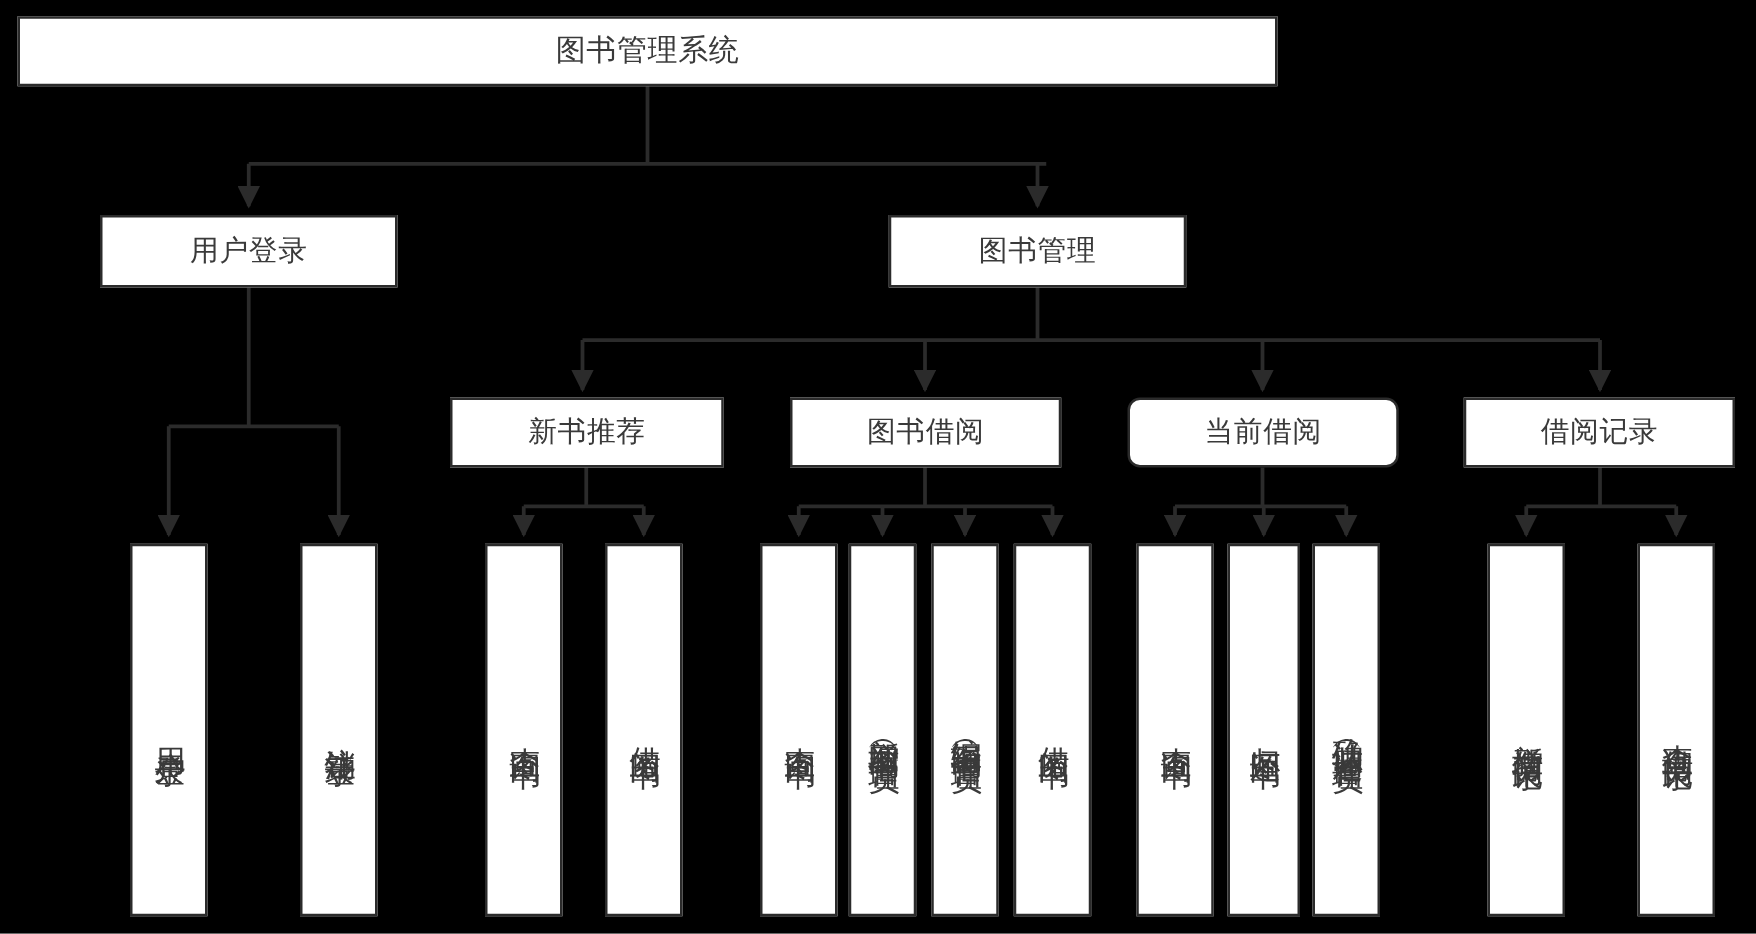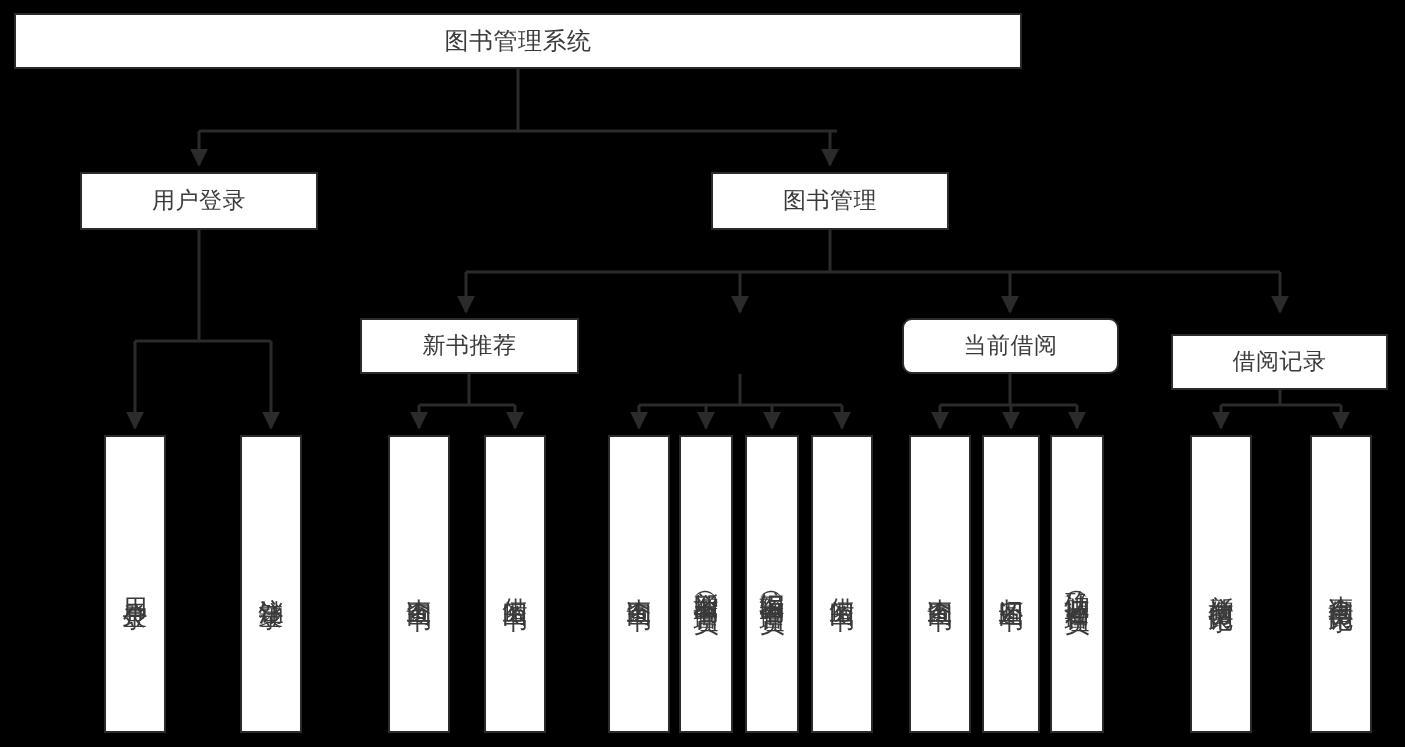--- a/index.html
+++ b/index.html
@@ -139,24 +139,27 @@
   <div class="node horiz" style="left:80px; top:172px; width:238px; height:58px;">
     <span class="node-label">用户登录</span>
   </div>
   <div class="node horiz" style="left:711px; top:172px; width:238px; height:58px;">
     <span class="node-label">图书管理</span>
   </div>
 
   <div class="node horiz" style="left:360px; top:318px; width:219px; height:56px;">
     <span class="node-label">新书推荐</span>
   </div>
+  <div class="node horiz" style="left:632px; top:318px; width:217px; height:56px;">
+    <span class="node-label">图书借阅</span>
+  </div>
   <div class="node horiz" style="left:902px; top:318px; width:217px; height:56px;border-radius:10px;">
     <span class="node-label">当前借阅</span>
   </div>
-  <div class="node horiz" style="left:1171px; top:318px; width:217px; height:56px;margin-top:16px;">
+  <div class="node horiz" style="left:1171px; top:318px; width:217px; height:56px;">
     <span class="node-label">借阅记录</span>
   </div>
 
   <div class="node vert" style="left:104px; top:435px; width:62px; height:298px;">
     <span class="node-label">用户登录</span>
   </div>
   <div class="node vert" style="left:240px; top:435px; width:62px; height:298px;">
     <span class="node-label">注销登录</span>
   </div>
 

